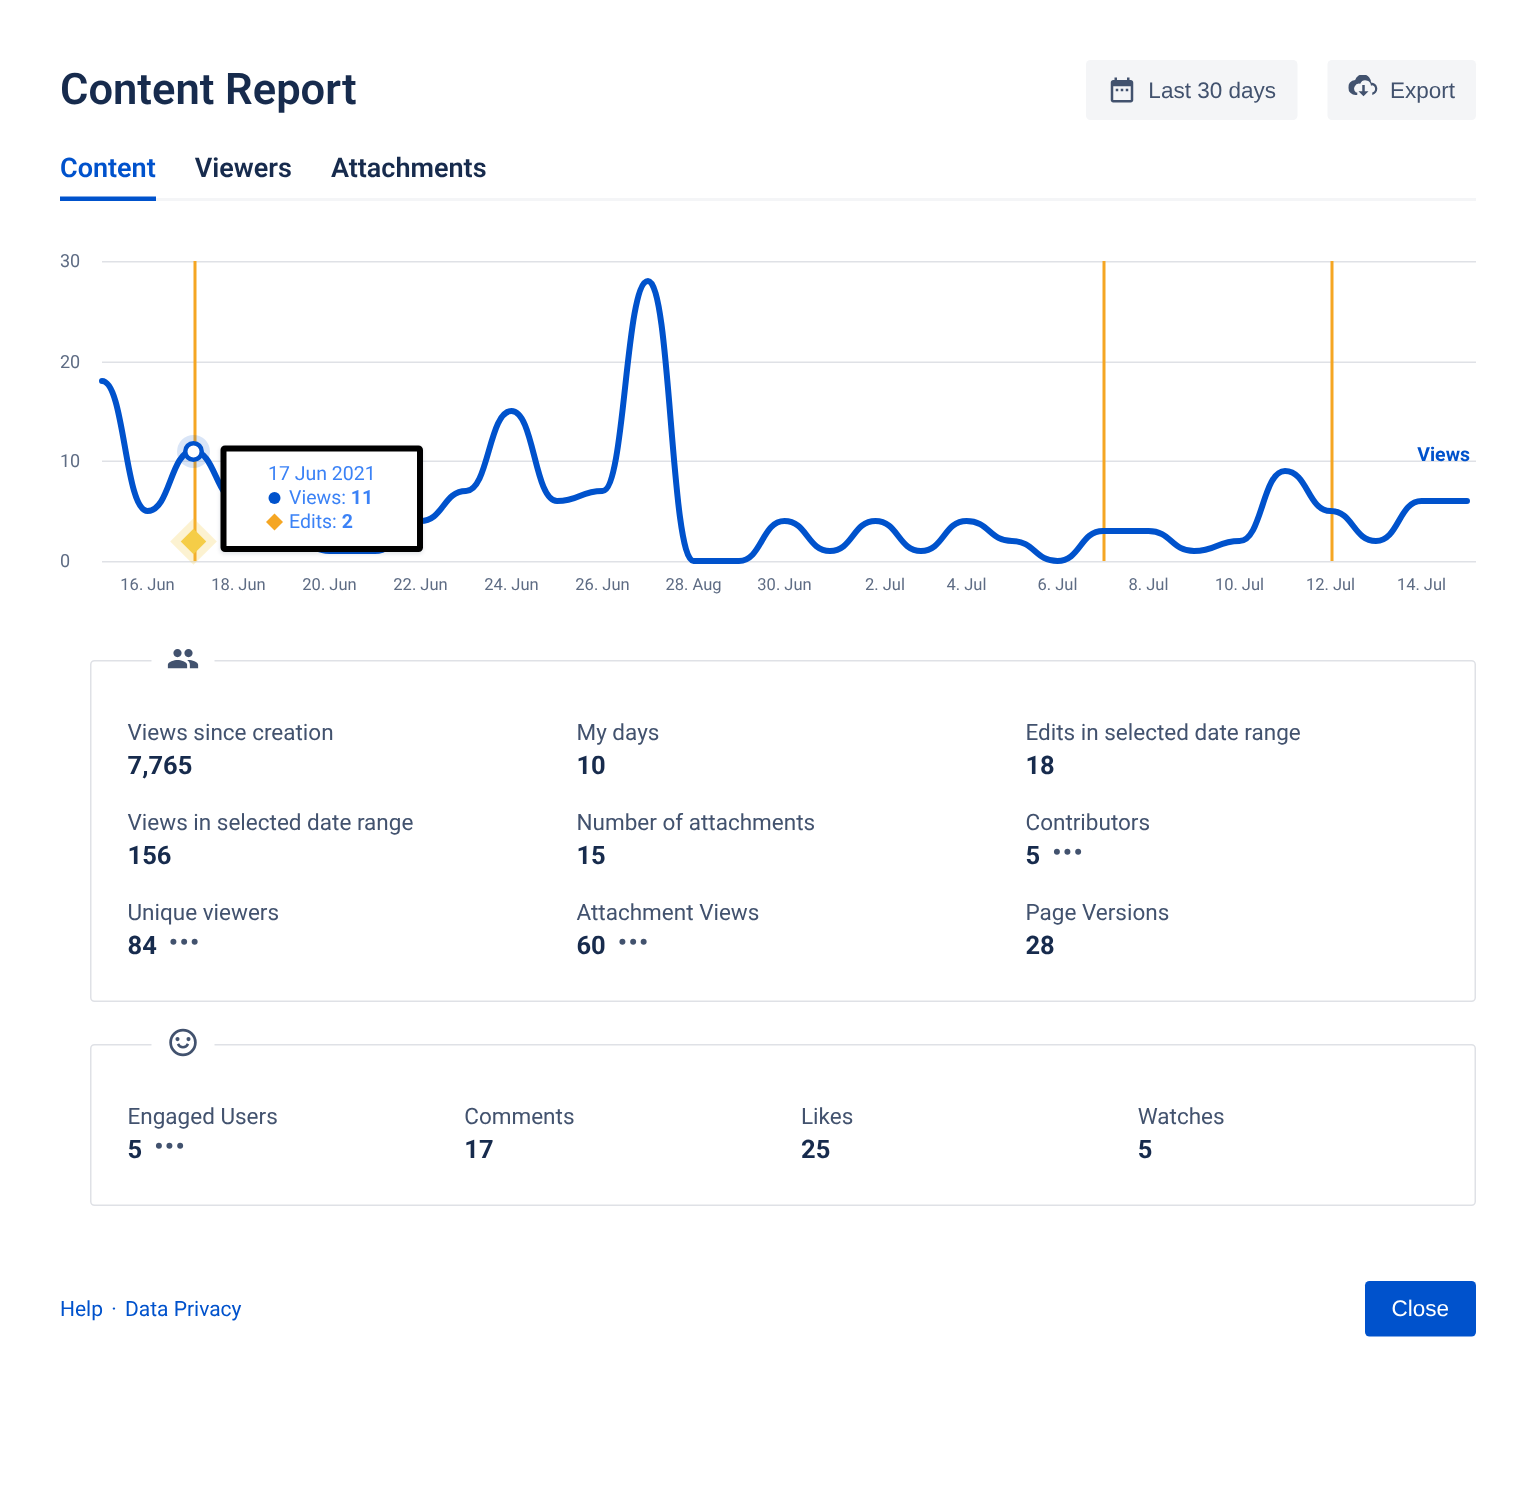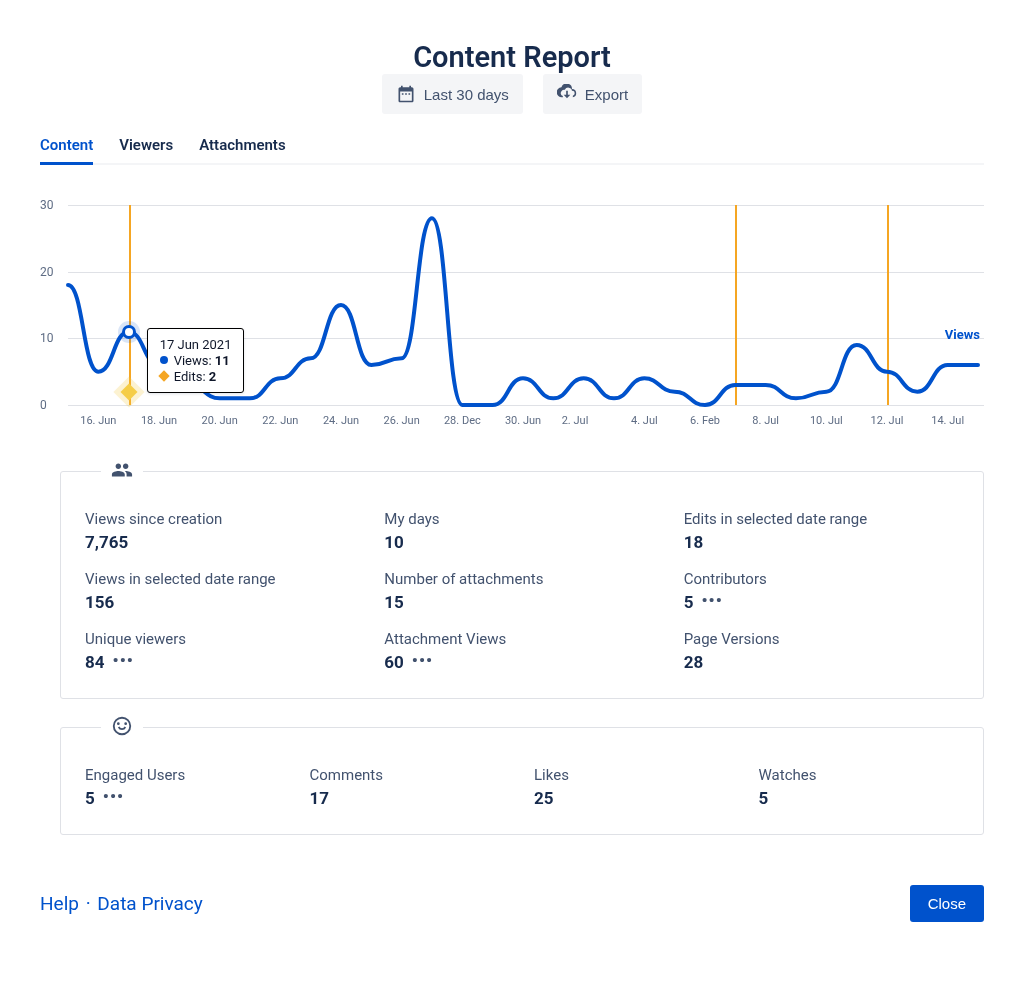--- a/index.html
+++ b/index.html
@@ -5,54 +5,54 @@
   * { box-sizing: border-box; margin: 0; padding: 0; }
   body {
     font-family: -apple-system, BlinkMacSystemFont, "Segoe UI", Roboto, sans-serif;
     background: #fff;
     color: #172B4D;
     width: 1024px;
     height: 991px;
     overflow: hidden;
   }
   .container { padding: 40px 40px 0 40px; }
-  .header-row { display: flex; justify-content: space-between; align-items: center; margin-bottom: 18px; flex-direction: column; }
+  .header-row { display: flex; justify-content: space-between; align-items: center; margin-bottom: 18px; }
   .title { font-size: 29px; font-weight: 600; color: #172B4D; }
   .header-actions { display: flex; gap: 20px; }
   .btn { display: inline-flex; align-items: center; gap: 8px; background: #F4F5F7; border: none; border-radius: 3px; padding: 10px 14px; font-size: 15px; font-weight: 500; color: #42526E; cursor: pointer; }
   .btn svg { width: 20px; height: 20px; fill: #42526E; }
   .tabs { display: flex; gap: 26px; border-bottom: 2px solid #F4F5F7; margin-bottom: 40px; }
-  .tab { padding: 4px 0 8px 0; font-size: 15px; font-weight: 600; color: #172B4D; cursor: pointer; border-bottom: 3px solid transparent; margin-bottom: -2px; }
+  .tab { padding: 4px 0 8px 0; font-size: 18px; font-weight: 600; color: #172B4D; cursor: pointer; border-bottom: 3px solid transparent; margin-bottom: -2px; }
   .tab.active { color: #0052CC; border-bottom-color: #0052CC; }
 
   .chart { position: relative; height: 230px; margin: 0 0 36px 0; }
   .y-axis-label { position: absolute; left: 0; font-size: 12px; color: #5E6C84; transform: translateY(-50%); }
   .gridline { position: absolute; left: 28px; right: 0; height: 1px; background: #DFE1E6; }
   .x-axis-label { position: absolute; font-size: 11px; color: #5E6C84; transform: translateX(-50%); bottom: 8px; white-space: nowrap; }
   .legend-views { position: absolute; right: 4px; top: 122px; font-size: 13px; font-weight: 700; color: #0052CC; }
   .marker-line { position: absolute; top: 0; bottom: 30px; width: 2px; background: #F5A623; }
   .hover-circle { position: absolute; width: 14px; height: 14px; border: 3px solid #0052CC; background: #fff; border-radius: 50%; transform: translate(-50%,-50%); box-shadow: 0 0 0 4px rgba(0,82,204,0.15); }
   .hover-diamond { position: absolute; width: 12px; height: 12px; background: #F5CD47; transform: translate(-50%,-50%) rotate(45deg); box-shadow: 0 0 0 5px rgba(245,205,71,0.25); }
-  .tooltip { position: absolute; background: #fff; border: 1px solid #000000; border-radius: 3px; padding: 8px 12px; font-size: 13px; color: #0f172a; box-shadow: 0 1px 3px rgba(9,30,66,0.12); white-space: nowrap; }
+  .tooltip { position: absolute; background: #fff; border: 4px solid #000000; border-radius: 3px; padding: 8px 28px; font-size: 13px; color: #3b82f6; box-shadow: 0 1px 3px rgba(9,30,66,0.12); white-space: nowrap; }
   .tooltip-row { display: flex; align-items: center; gap: 6px; margin-top: 1px; }
   .dot { width: 8px; height: 8px; border-radius: 50%; display: inline-block; }
   .dot.blue { background: #0052CC; }
   .dot.yellow { background: #F5A623; border-radius: 0; transform: rotate(45deg); }
 
   .card { border: 1px solid #DFE1E6; border-radius: 3px; padding: 18px 24px 26px 24px; margin-bottom: 28px; position: relative; margin-left: 20px; }
   .card-icon { position: absolute; top: -13px; left: 40px; background: #fff; padding: 0 10px; color: #42526E; }
   .card-icon svg { width: 22px; height: 22px; fill: #42526E; }
   .stats-grid { display: grid; grid-template-columns: repeat(3, 1fr); gap: 18px 24px; margin-top: 20px; }
   .stats-grid.four { grid-template-columns: repeat(4, 1fr); }
   .stat-label { font-size: 15px; color: #42526E; margin-bottom: 4px; }
   .stat-value { font-size: 17px; font-weight: 700; color: #172B4D; display: flex; align-items: center; gap: 8px; }
   .dots3 { font-size: 17px; color: #42526E; line-height: 1; position: relative; top: -2px; letter-spacing: 1px; }
 
   .footer { display: flex; justify-content: space-between; align-items: center; padding: 22px 40px 34px 40px; }
-  .footer-links { font-size: 19px; }
+  .footer-links { font-size: 14px; }
   .footer-links a { color: #0052CC; text-decoration: none; cursor: pointer; }
   .footer-sep { color: #0052CC; margin: 0 2px; }
   .btn-primary { background: #0052CC; color: #fff; border: none; border-radius: 3px; padding: 10px 18px; font-size: 15px; font-weight: 500; cursor: pointer; }
   svg.line-chart path { fill: none; stroke: #0052CC; stroke-width: 4; stroke-linecap: round; stroke-linejoin: round; }
 </style>
 </head>
 <body>
 
 <div class="container">
 
@@ -96,25 +96,25 @@
       <div class="marker-line" style="left: 847px;"></div>
       <svg class="line-chart" width="944" height="206" style="position: absolute; left: 0px; top: 0px;">
         <path d="M 28,80 C 43.166666666666664,80 43.166666666666664,166.66666666666669 58.33333333333333,166.66666666666669 C 73.5,166.66666666666669 73.5,126.66666666666667 88.66666666666666,126.66666666666667 C 103.83333333333333,126.66666666666667 103.83333333333333,160 119,160 C 134.16666666666666,160 134.16666666666666,180 149.33333333333331,180 C 164.5,180 164.5,193.33333333333334 179.66666666666666,193.33333333333334 C 194.83333333333331,193.33333333333334 194.83333333333331,193.33333333333334 210,193.33333333333334 C 225.16666666666669,193.33333333333334 225.16666666666669,173.33333333333334 240.33333333333334,173.33333333333334 C 255.5,173.33333333333334 255.5,153.33333333333334 270.66666666666663,153.33333333333334 C 285.8333333333333,153.33333333333334 285.8333333333333,100 301,100 C 316.16666666666663,100 316.16666666666663,160 331.3333333333333,160 C 346.5,160 346.5,153.33333333333334 361.66666666666663,153.33333333333334 C 376.8333333333333,153.33333333333334 376.8333333333333,13.333333333333343 392,13.333333333333343 C 407.1666666666667,13.333333333333343 407.1666666666667,200 422.33333333333337,200 C 437.5,200 437.5,200 452.6666666666667,200 C 467.83333333333337,200 467.83333333333337,173.33333333333334 483,173.33333333333334 C 498.16666666666663,173.33333333333334 498.16666666666663,193.33333333333334 513.3333333333333,193.33333333333334 C 528.5,193.33333333333334 528.5,173.33333333333334 543.6666666666666,173.33333333333334 C 558.8333333333333,173.33333333333334 558.8333333333333,193.33333333333334 574,193.33333333333334 C 589.1666666666666,193.33333333333334 589.1666666666666,173.33333333333334 604.3333333333333,173.33333333333334 C 619.5,173.33333333333334 619.5,186.66666666666666 634.6666666666666,186.66666666666666 C 649.8333333333333,186.66666666666666 649.8333333333333,200 665,200 C 680.1666666666666,200 680.1666666666666,180 695.3333333333333,180 C 710.5,180 710.5,180 725.6666666666667,180 C 740.8333333333334,180 740.8333333333334,193.33333333333334 756,193.33333333333334 C 771.1666666666667,193.33333333333334 771.1666666666667,186.66666666666666 786.3333333333334,186.66666666666666 C 801.5,186.66666666666666 801.5,140 816.6666666666667,140 C 831.8333333333334,140 831.8333333333334,166.66666666666669 847,166.66666666666669 C 862.1666666666667,166.66666666666669 862.1666666666667,186.66666666666666 877.3333333333334,186.66666666666666 C 892.5,186.66666666666666 892.5,160 907.6666666666666,160 C 922.8333333333333,160 922.8333333333333,160 938,160"></path>
       </svg>
       <div class="x-axis-label" style="left: 58.3333px;">16. Jun</div>
       <div class="x-axis-label" style="left: 119px;">18. Jun</div>
       <div class="x-axis-label" style="left: 179.667px;">20. Jun</div>
       <div class="x-axis-label" style="left: 240.333px;">22. Jun</div>
       <div class="x-axis-label" style="left: 301px; text-align: center;">24. Jun</div>
       <div class="x-axis-label" style="left: 361.667px;">26. Jun</div>
-      <div class="x-axis-label" style="left: 422.333px;">28. Dec</div>
+      <div class="x-axis-label" style="left: 422.333px;">28. Aug</div>
       <div class="x-axis-label" style="left: 483px;">30. Jun</div>
-      <div class="x-axis-label" style="left: 535px;">2. Jul</div>
+      <div class="x-axis-label" style="left: 550px;">2. Jul</div>
       <div class="x-axis-label" style="left: 604.333px;">4. Jul</div>
-      <div class="x-axis-label" style="left: 665px;">6. Feb</div>
+      <div class="x-axis-label" style="left: 665px;">6. Jul</div>
       <div class="x-axis-label" style="left: 725.667px;">8. Jul</div>
       <div class="x-axis-label" style="left: 786.333px;">10. Jul</div>
       <div class="x-axis-label" style="left: 847px;">12. Jul</div>
       <div class="x-axis-label" style="left: 907.667px;">14. Jul</div>
       <div class="legend-views">Views</div>
       <div class="hover-circle" style="left: 88.6667px; top: 126.667px;"></div>
       <div class="hover-diamond" style="left: 88.6667px; top: 186.667px;"></div>
       <div class="tooltip" style="left: 106.667px; top: 122.667px;">
         <div>17 Jun 2021</div>
         <div class="tooltip-row">

